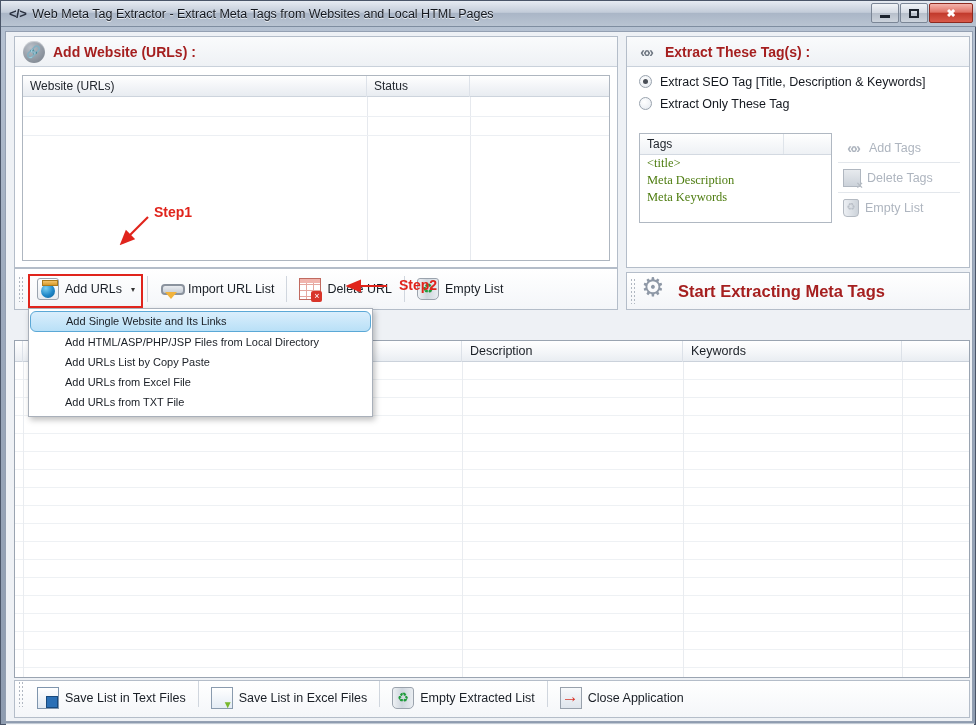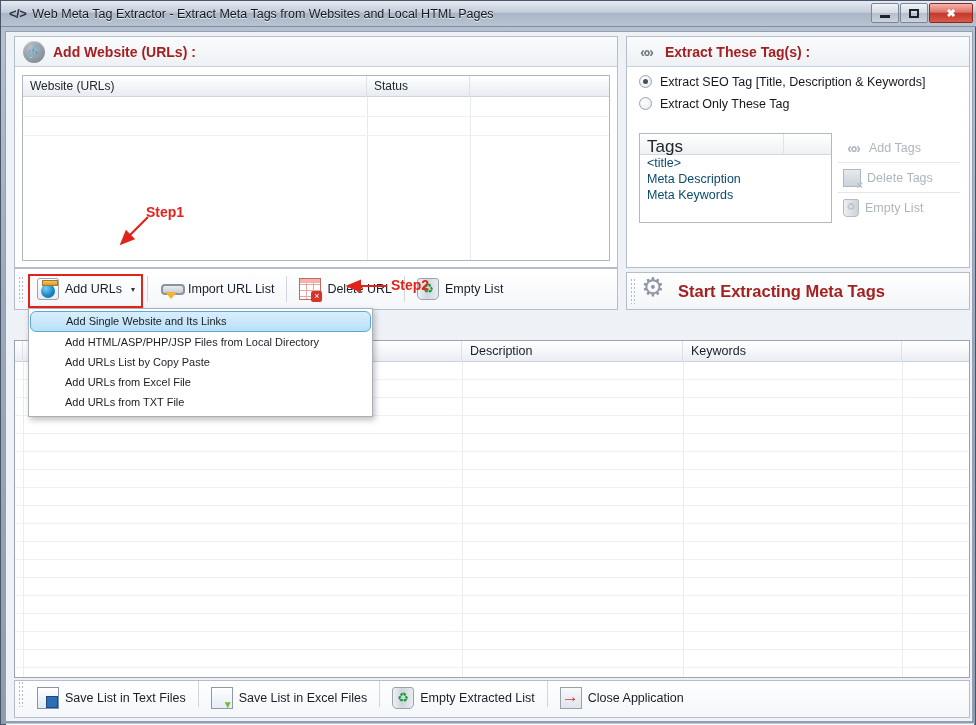--- a/index.html
+++ b/index.html
@@ -294,25 +294,25 @@
     border-radius:50%; background:#4a4f57;
   }
   #tagsList {
     position:absolute; left: 12px; top: 96px; width: 193px; height: 90px;
     border: 1px solid #b0b8c2; background: #fff;
   }
   .tag-head {
     height: 21px; display:flex;
     background: linear-gradient(to bottom,#ffffff,#eef1f5);
     border-bottom: 1px solid #d3d9e1;
-    font-size: 17px; color: #22272e;
+    font-size: 12px; color: #22272e;
   }
   .tag-head .c1 { width: 144px; padding: 3px 0 0 7px; border-right: 1px solid #dfe4ea; }
   .tag-row {
-    font-size: 12.5px; color: #0c4a6e; padding: 1px 0 1px 7px;
+    font-size: 12.5px; color: #4d7c0f; padding: 1px 0 1px 7px; font-family: Liberation Serif, serif;
   }
   #tagBtns {
     position:absolute; left: 211px; top: 96px; width: 122px; height: 90px;
   }
   .tag-btn {
     height: 30px; display:flex; align-items:center; gap:6px;
     font-size: 12.5px; color: #aeb5bf; padding-left: 5px;
     border-bottom: 1px solid #e3e7ec;
   }
   .tag-btn:last-child { border-bottom: none; }
@@ -356,21 +356,21 @@
   #statusBar {
     position:absolute; left: 0px; top: 691px; width: 968px; height: 26px;
     background: linear-gradient(to bottom,#f7f9fb 0%, #e9edf2 100%);
     border-top: 1px solid #c2cad4;
     display:flex; align-items:center;
   }
 
   
   .anno-label {
     position: absolute; color: #e0241c; font-size: 14px; font-weight: bold;
-    z-index: 70; white-space: nowrap;
+    z-index: 70; white-space: nowrap; margin-left: 8px;
   }
   .anno-box {
     position: absolute; border: 2px solid #e0241c; z-index: 65;
     pointer-events: none;
   }
   svg.anno-svg {
     position:absolute; left:0; top:0; width: 968px; height: 691px;
     pointer-events:none; z-index: 68;
   }
 </style>

